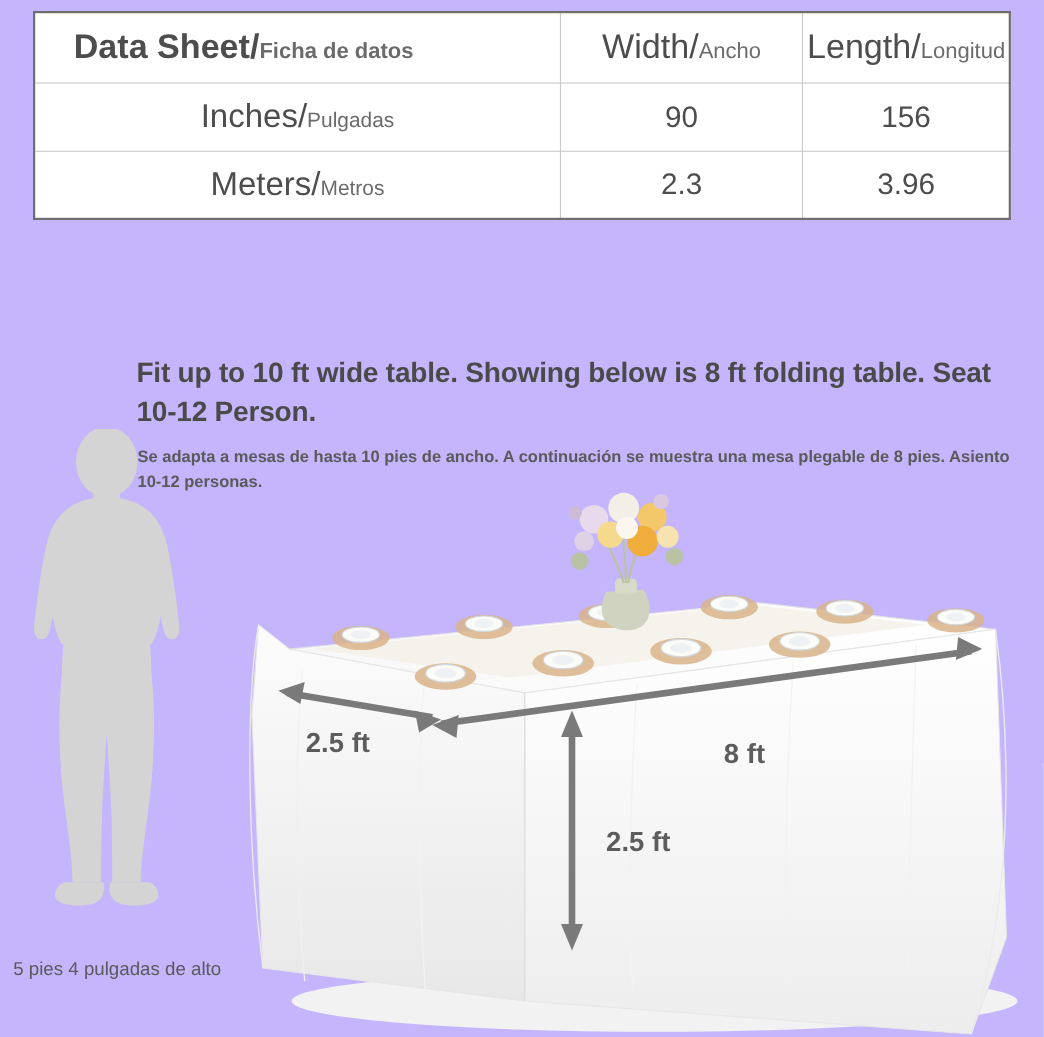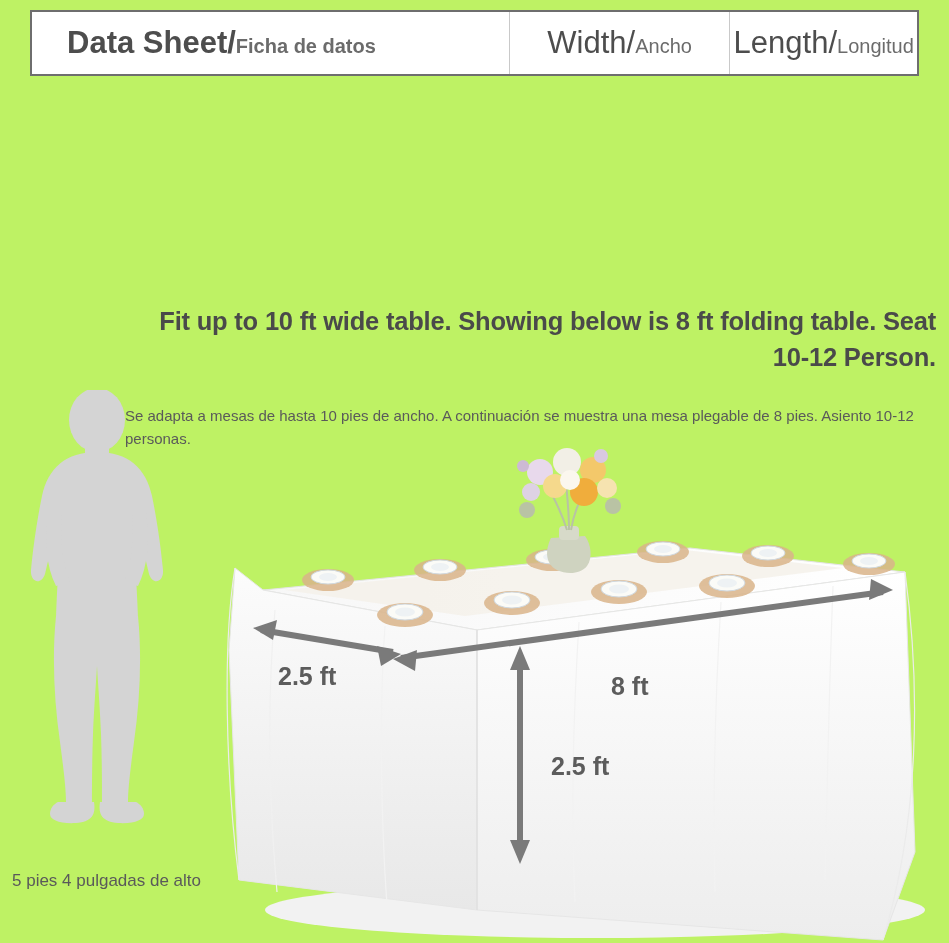--- a/index.html
+++ b/index.html
@@ -7,21 +7,21 @@
     margin: 0; padding: 0;
     width: 949px; height: 943px;
     background: #ffffff;
     font-family: "Liberation Sans", sans-serif;
     color: #4a4a4a;
     overflow: hidden;
   }
   #page {
     position: relative;
     width: 949px; height: 943px;
-    background: #bef264;
+    background: #c4b5fd;
   }
 
   
   .spec-table {
     position: absolute;
     left: 30px; top: 10px;
     width: 889px;
     border-collapse: collapse;
     border: 2px solid #6e6e6e;
     background: #fff;
@@ -42,36 +42,36 @@
   .en { font-size: 30px; color: #4d4d4d; }
   .head .en { font-size: 31px; }
   .es { font-size: 19px; color: #6b6b6b; }
   .head .es { font-size: 20px; font-weight: bold; }
   .num { font-size: 27px; color: #4d4d4d; }
   .head-first { text-align: left !important; padding-left: 35px !important; }
 
   
   .headline {
     position: absolute;
-    left: 124px; top: 303px;
+    left: 124px; top: 321px;
     width: 812px;
     font-size: 25.5px;
     font-weight: bold;
     color: #4a4a4a;
     line-height: 1.42;
     letter-spacing: -0.2px;
-    text-align: right;
   }
   .subline {
     position: absolute;
     left: 125px; top: 404px;
     width: 800px;
     font-size: 15px;
     color: #5a5a5a;
     line-height: 1.55;
+    font-weight: bold;
   }
 
   
   .person-wrap {
     position: absolute;
     left: 0px; top: 390px;
     width: 200px; height: 460px;
   }
   .person-caption-en {
     position: absolute;
@@ -95,21 +95,21 @@
 
   
   .dim {
     position: absolute;
     font-size: 25px;
     font-weight: bold;
     color: #5c5c5c;
     white-space: nowrap;
   }
   .dim-width { left: 278px; top: 662px; }
-  .dim-length { left: 611px; top: 672px; }
+  .dim-length { left: 658px; top: 672px; }
   .dim-height { left: 551px; top: 752px; }
 </style>
 </head>
 <body>
 
 <div id="page">
 
   <table class="spec-table">
     <tbody>
       <tr class="head">
@@ -117,22 +117,36 @@
           <span class="en">Data Sheet/</span><span class="es">Ficha de datos</span>
         </td>
         <td class="col-w">
           <span class="en" style="font-weight:normal">Width/</span><span class="es" style="font-weight:normal">Ancho</span>
         </td>
         <td class="col-l">
           <span class="en" style="font-weight:normal">Length/</span><span class="es" style="font-weight:normal">Longitud</span>
         </td>
       </tr>
 
-
-
+      <tr>
+        <td class="col-label">
+          <span class="en">Inches/</span><span class="es">Pulgadas</span>
+        </td>
+        <td class="col-w num">90</td>
+        <td class="col-l num">156</td>
+      </tr>
+
+
+      <tr>
+        <td class="col-label">
+          <span class="en">Meters/</span><span class="es">Metros</span>
+        </td>
+        <td class="col-w num">2.3</td>
+        <td class="col-l num">3.96</td>
+      </tr>
     </tbody>
   </table>
 
   <div class="headline">Fit up to 10 ft wide table. Showing below is 8 ft folding table. Seat 10-12 Person.</div>
   <div class="subline">Se adapta a mesas de hasta 10 pies de ancho. A continuación se muestra una mesa plegable de 8 pies. Asiento 10-12 personas.</div>
 
   <div class="person-wrap">
     <svg width="200" height="460" viewBox="0 0 200 460" xmlns="http://www.w3.org/2000/svg">
       <g fill="#d4d4d4">
 

